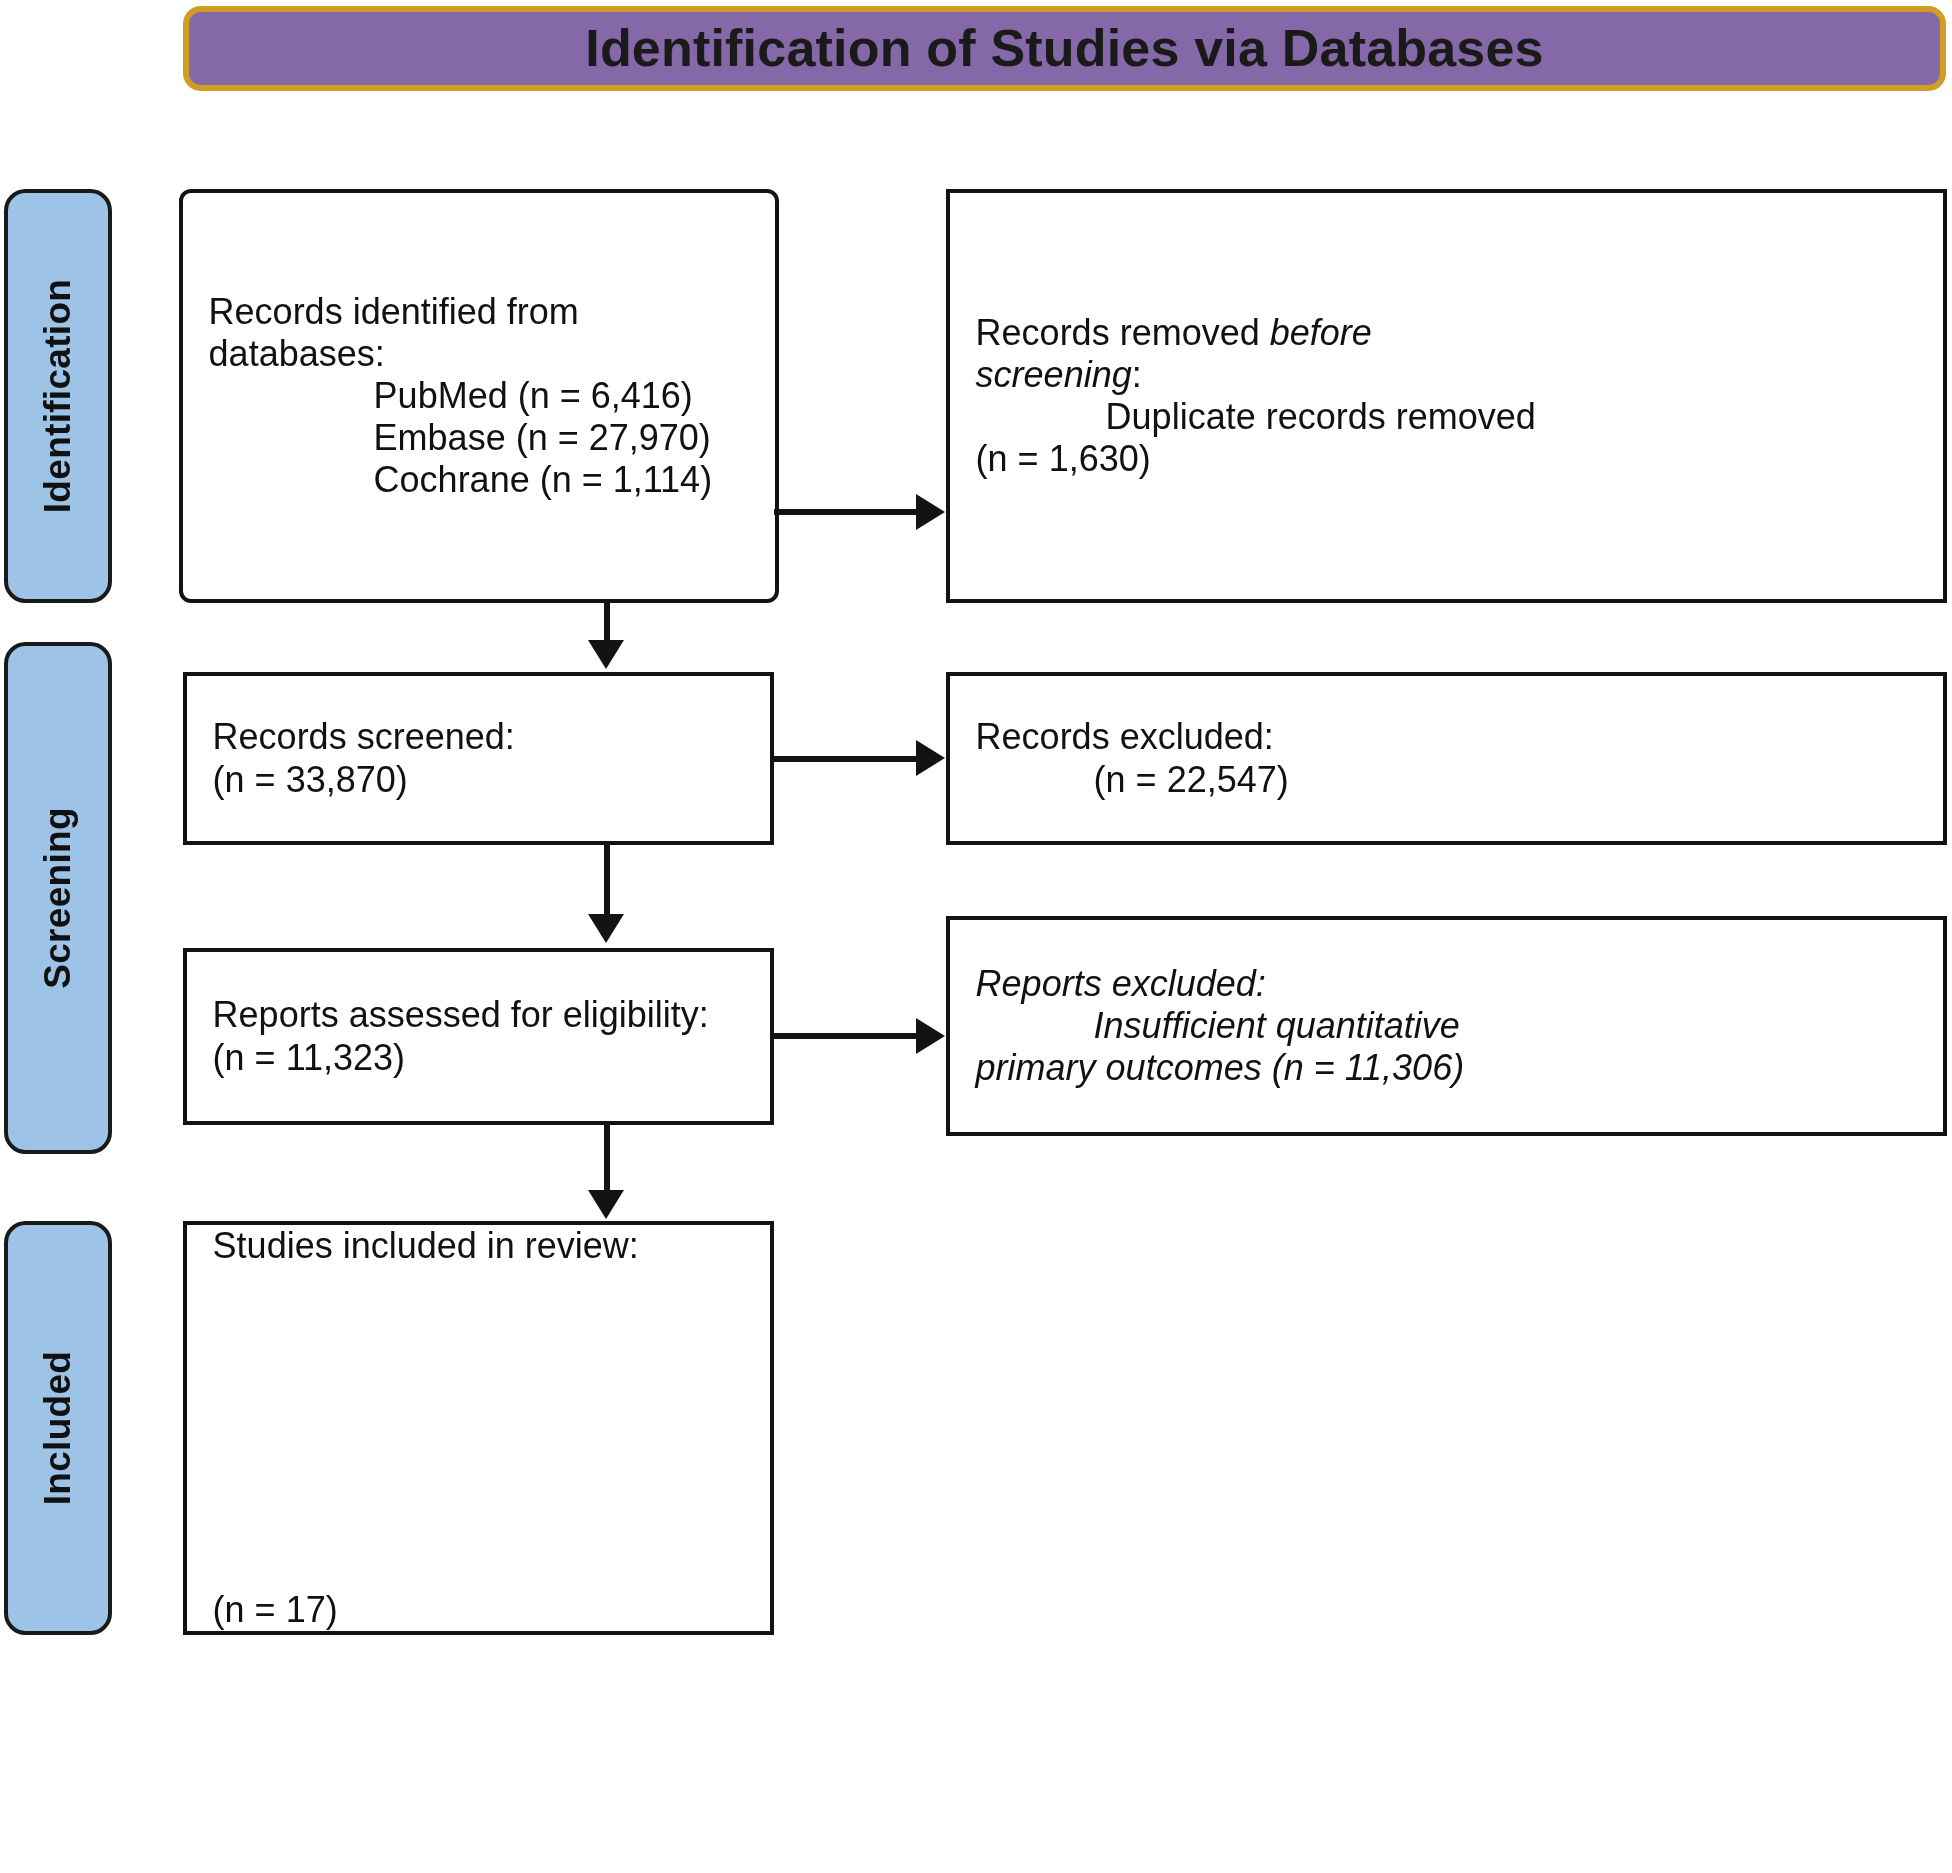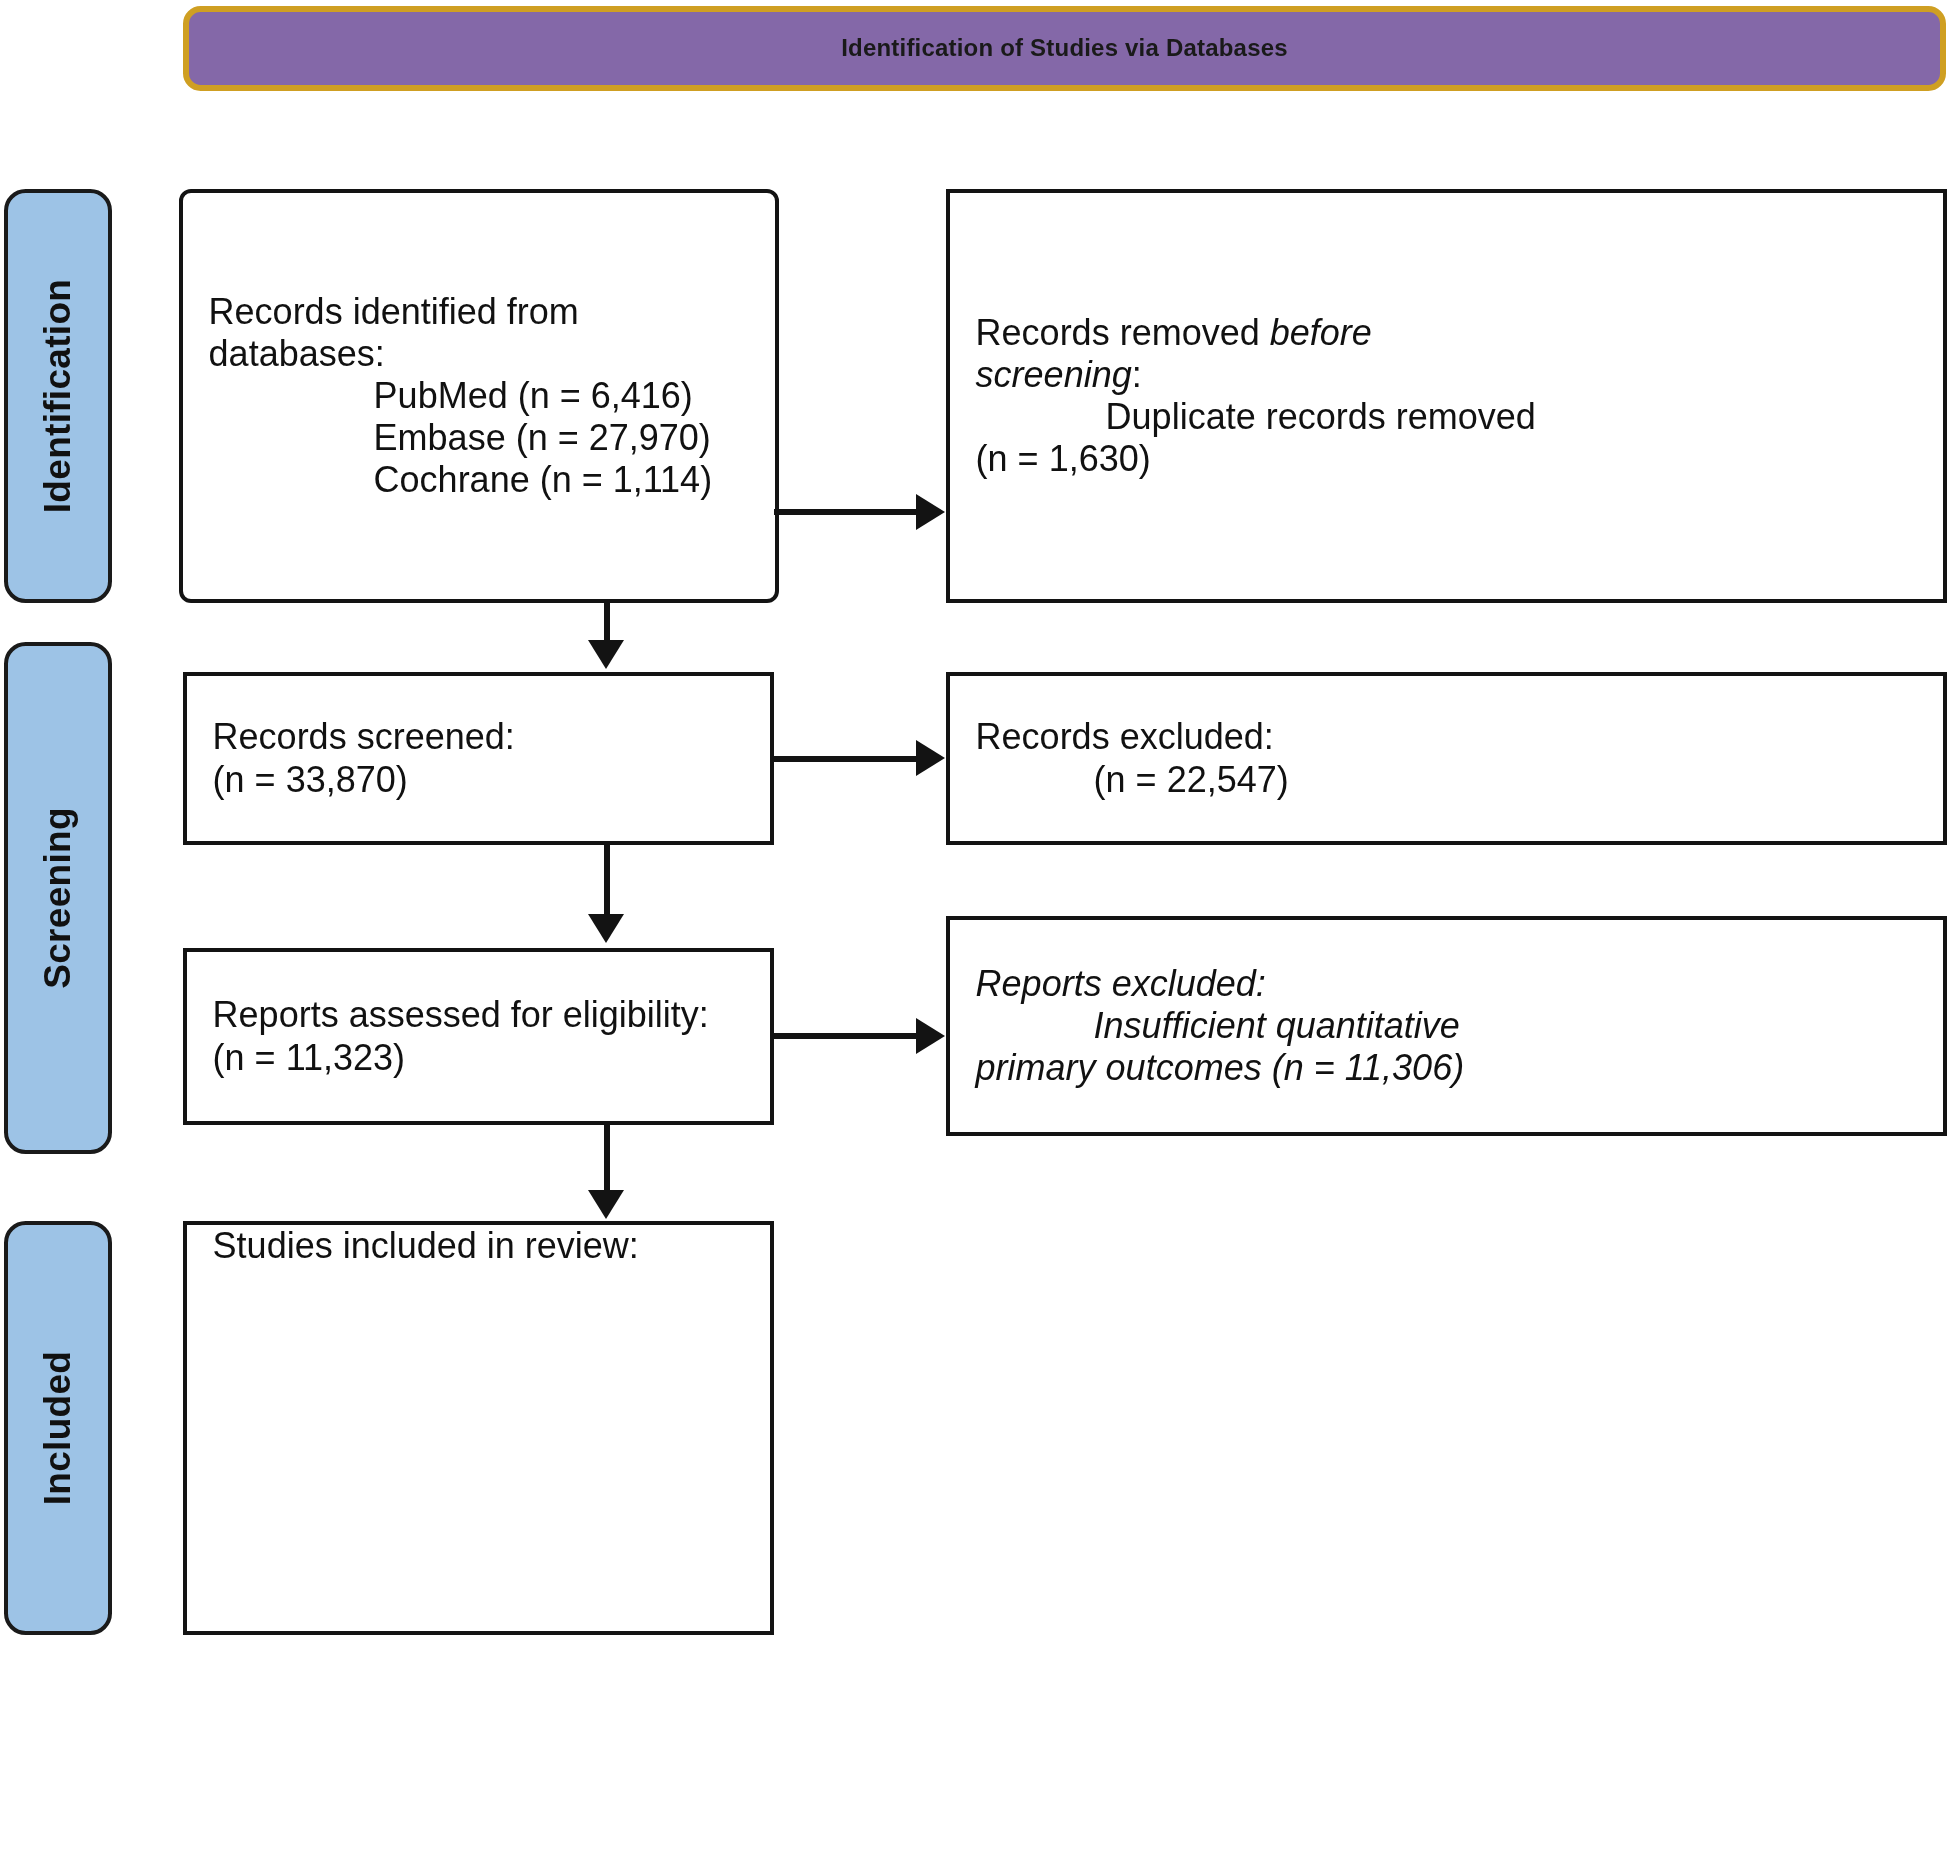--- a/index.html
+++ b/index.html
@@ -27,21 +27,21 @@
     height: 85px;
     background: #8468a8;
     border: 6.9px solid #cf9f22;
     border-radius: 17.7px;
     box-sizing: border-box;
     display: flex;
     align-items: center;
     justify-content: center;
   }
   .banner-title {
-    font-size: 24px;
+    font-size: 52px;
     font-weight: bold;
     color: #1a1a1a;
     letter-spacing: 0.2px;
     white-space: nowrap;
   }
 
   
   .stage {
     position: absolute;
     left: 3.9px;
@@ -173,20 +173,21 @@
   </div>
 
   <div class="box" id="box-rep-excluded">
     <p>Reports excluded:</p>
     <p class="indent-sm">Insufficient quantitative</p>
     <p>primary outcomes (n = 11,306)</p>
   </div>
 
   <div class="box" id="box-included">
     <p>Studies included in review:</p>
+    <p>(n = 17)</p>
   </div>
 
   <div class="arrow">
     <div class="arrow-line-h" style="left:774px; top:509px; width:146px;"></div>
     <div class="arrow-head-r" style="left:916px; top:494px;"></div>
   </div>
 
   <div class="arrow">
     <div class="arrow-line-v" style="left:604px; top:603px; height:41px;"></div>
     <div class="arrow-head-d" style="left:588px; top:640px;"></div>

